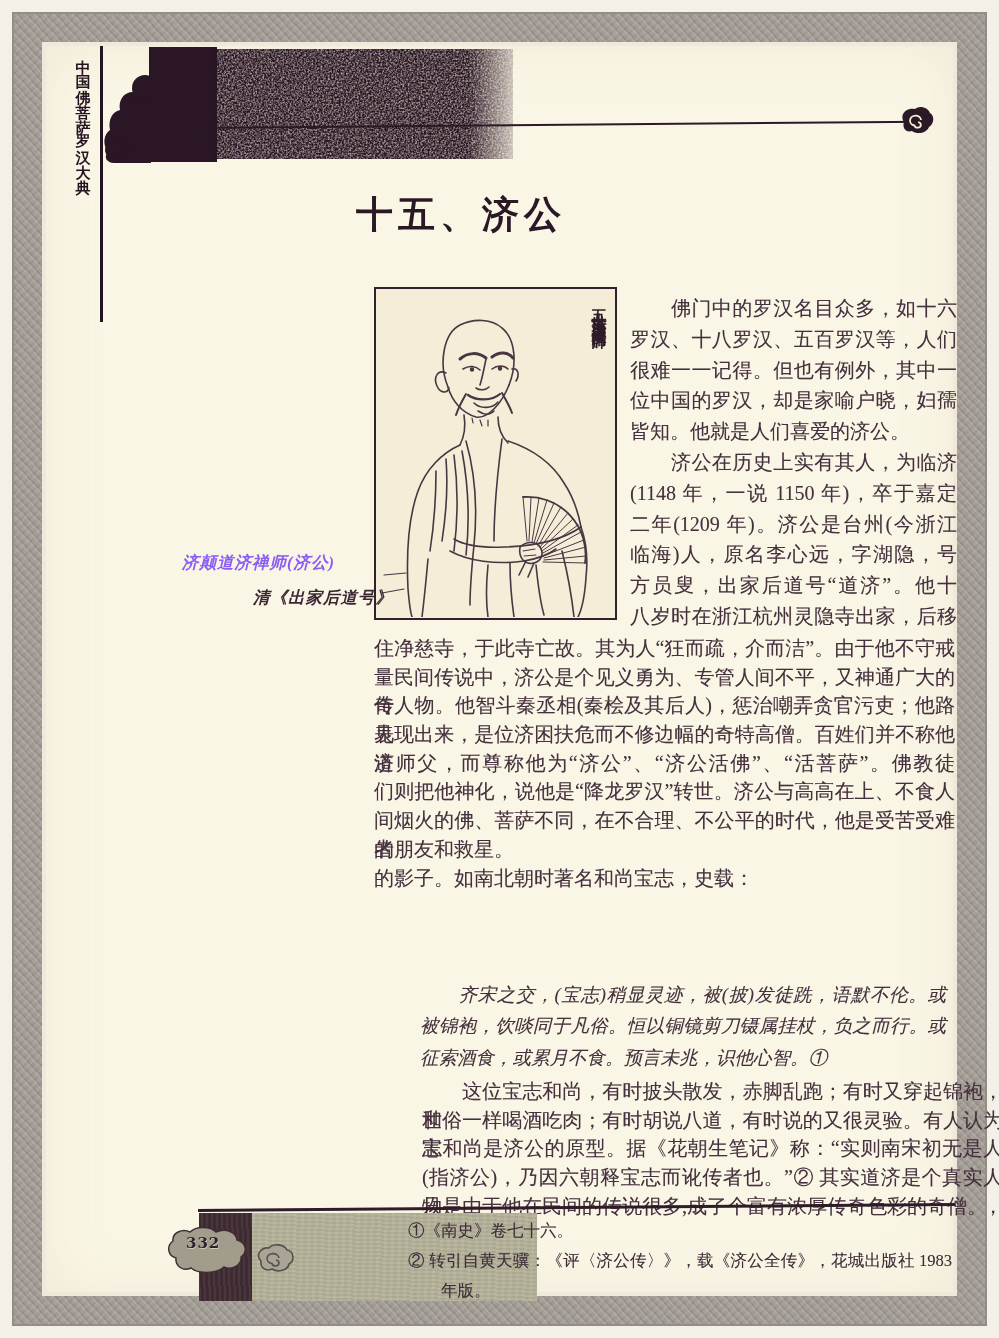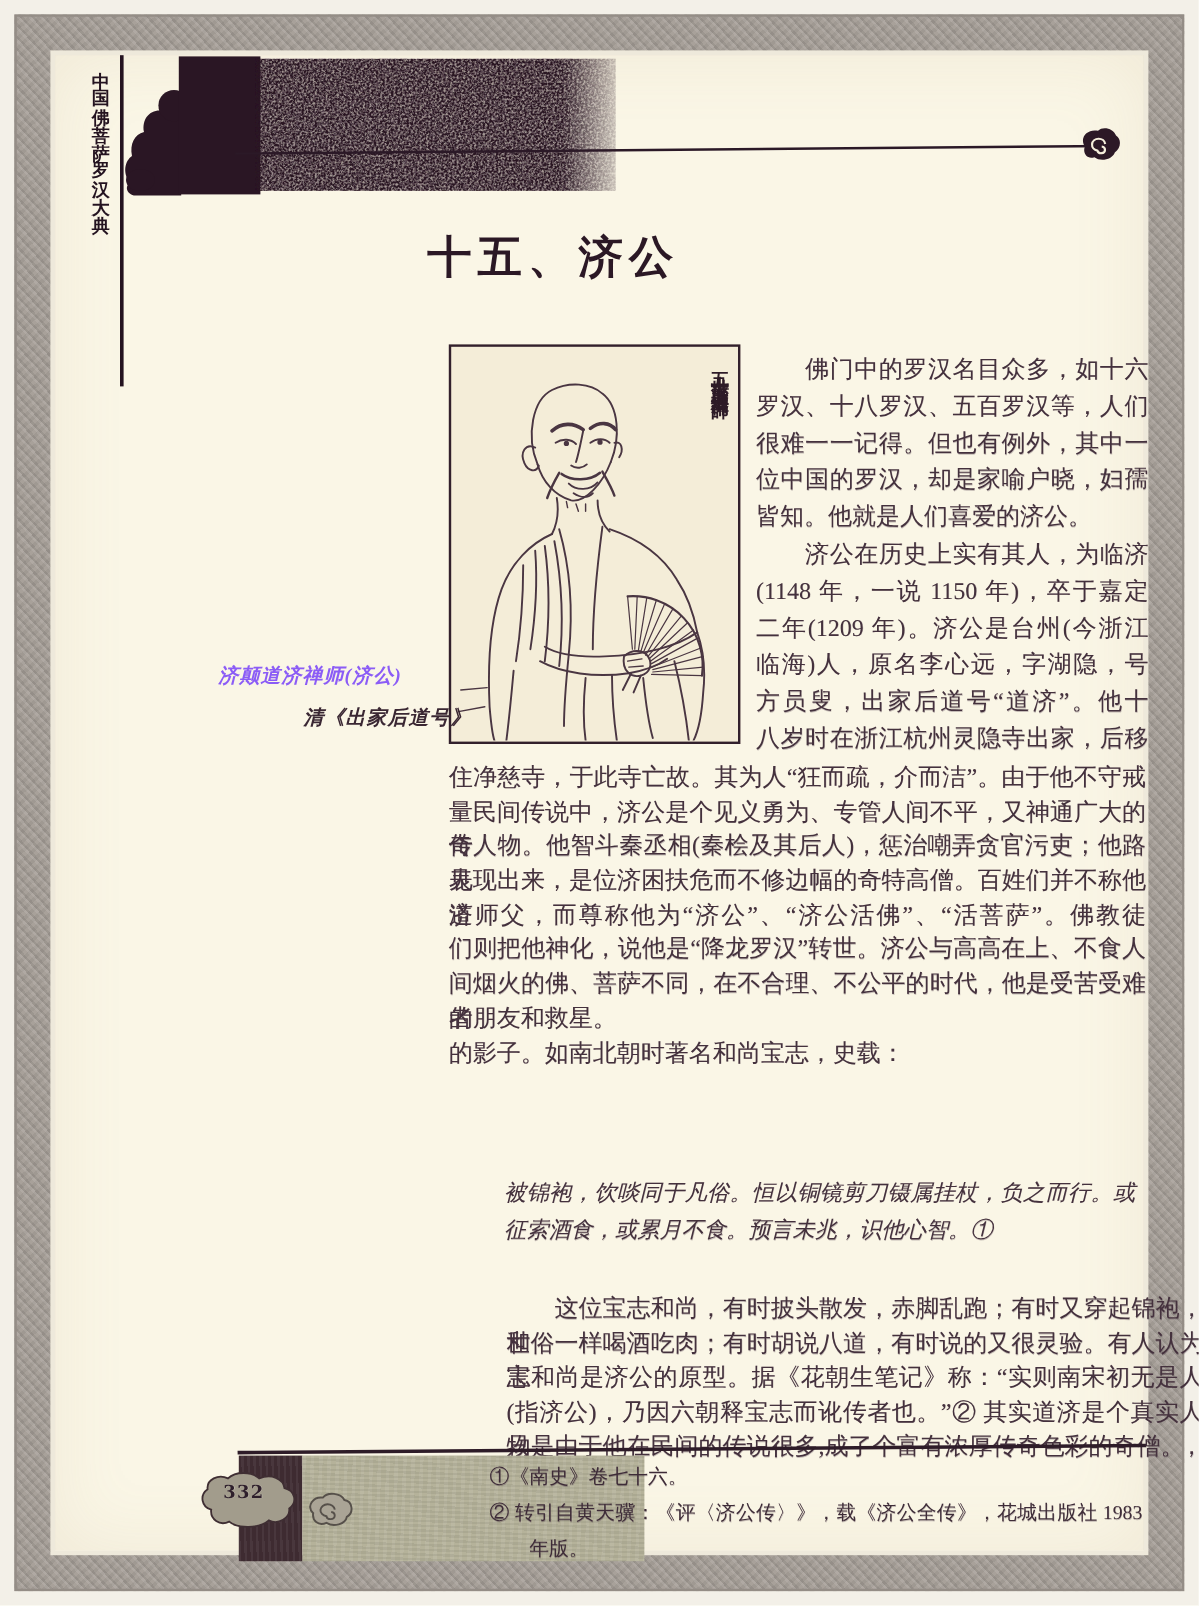--- a/index.html
+++ b/index.html
@@ -211,20 +211,21 @@
         <div class="bline">量民间传说中，济公是个见义勇为、专管人间不平，又神通广大的传</div>
         <div class="bline">奇人物。他智斗秦丞相(秦桧及其后人)，惩治嘲弄贪官污吏；他路见</div>
         <div class="bline">表现出来，是位济困扶危而不修边幅的奇特高僧。百姓们并不称他道</div>
         <div class="bline">济师父，而尊称他为“济公”、“济公活佛”、“活菩萨”。佛教徒</div>
         <div class="bline">们则把他神化，说他是“降龙罗汉”转世。济公与高高在上、不食人</div>
         <div class="bline">间烟火的佛、菩萨不同，在不合理、不公平的时代，他是受苦受难者</div>
         <div class="bline para-end">的朋友和救星。</div>
         <div class="bline para-end">的影子。如南北朝时著名和尚宝志，史载：</div>
       </div>
     <div class="textblock quote-block">
+        <div class="bline">　　齐宋之交，(宝志)稍显灵迹，被(披)发徒跣，语默不伦。或</div>
         <div class="bline">被锦袍，饮啖同于凡俗。恒以铜镜剪刀镊属挂杖，负之而行。或</div>
         <div class="bline para-end">征索酒食，或累月不食。预言未兆，识他心智。①</div>
       </div>
     <div class="textblock after-block">
         <div class="bline">　　这位宝志和尚，有时披头散发，赤脚乱跑；有时又穿起锦袍，和</div>
         <div class="bline">世俗一样喝酒吃肉；有时胡说八道，有时说的又很灵验。有人认为宝</div>
         <div class="bline">志和尚是济公的原型。据《花朝生笔记》称：“实则南宋初无是人</div>
         <div class="bline">(指济公)，乃因六朝释宝志而讹传者也。”② 其实道济是个真实人物，</div>
         <div class="bline para-end">只是由于他在民间的传说很多,成了个富有浓厚传奇色彩的奇僧。</div>
       </div>

